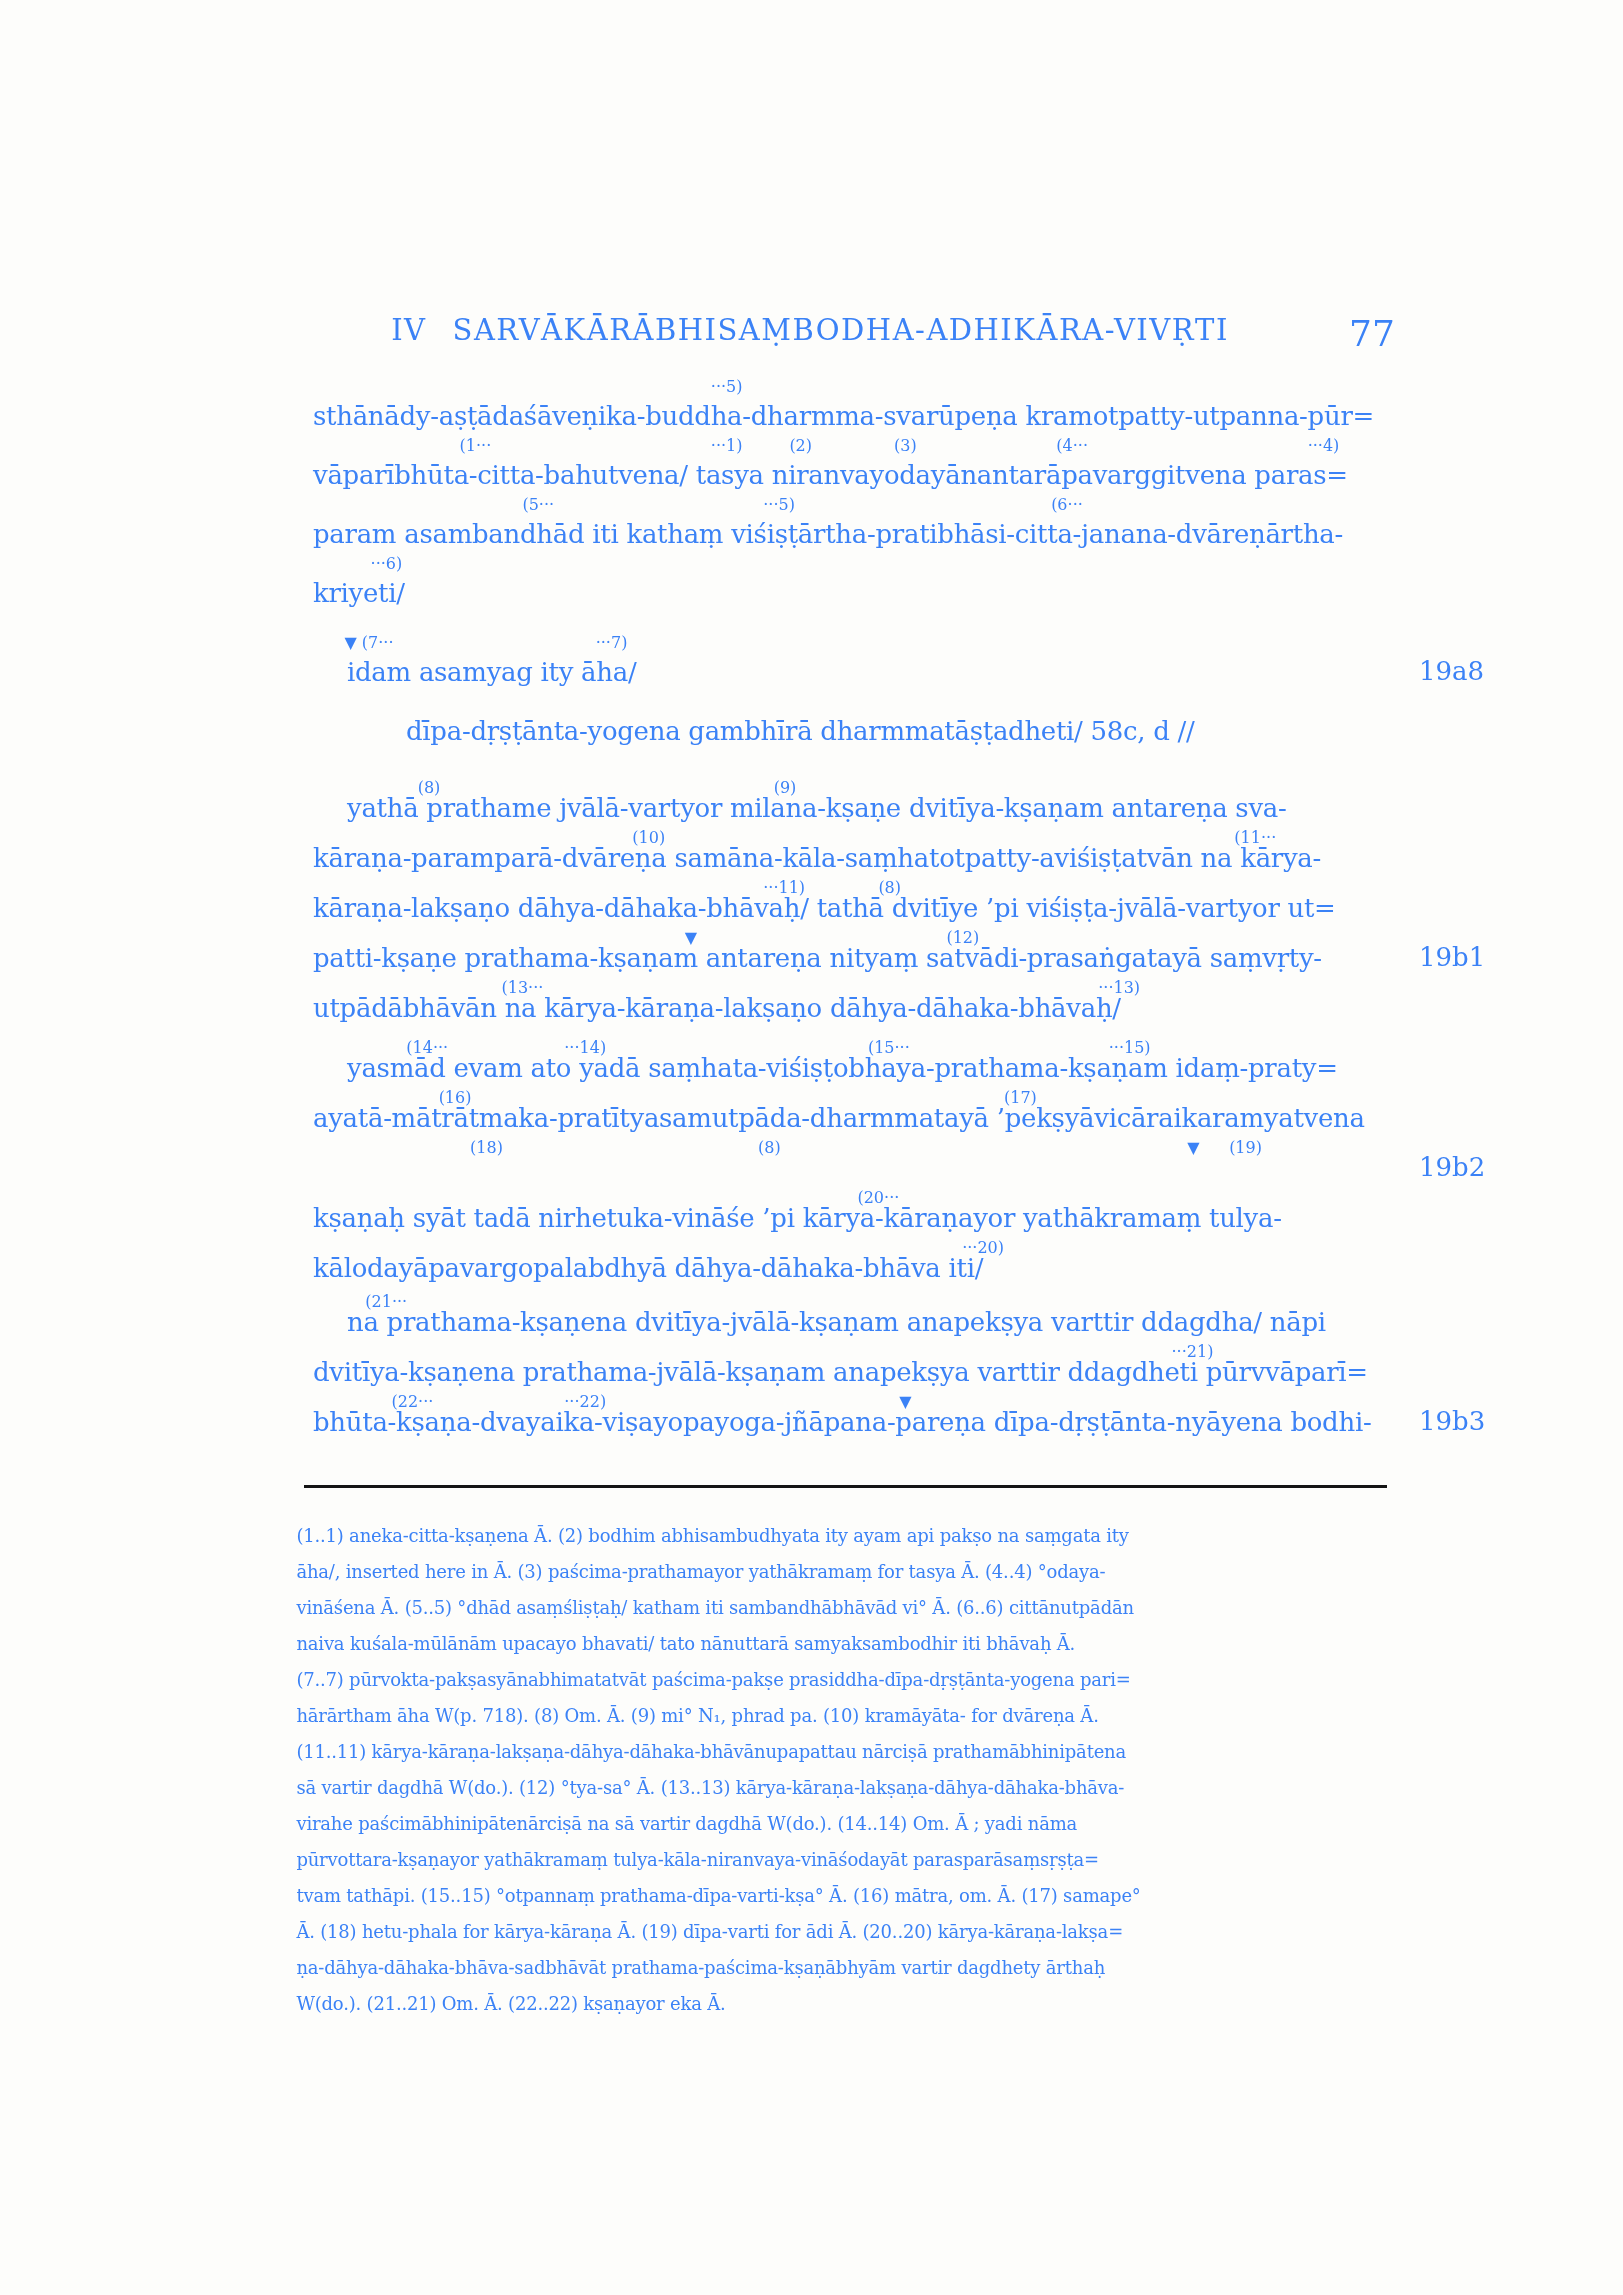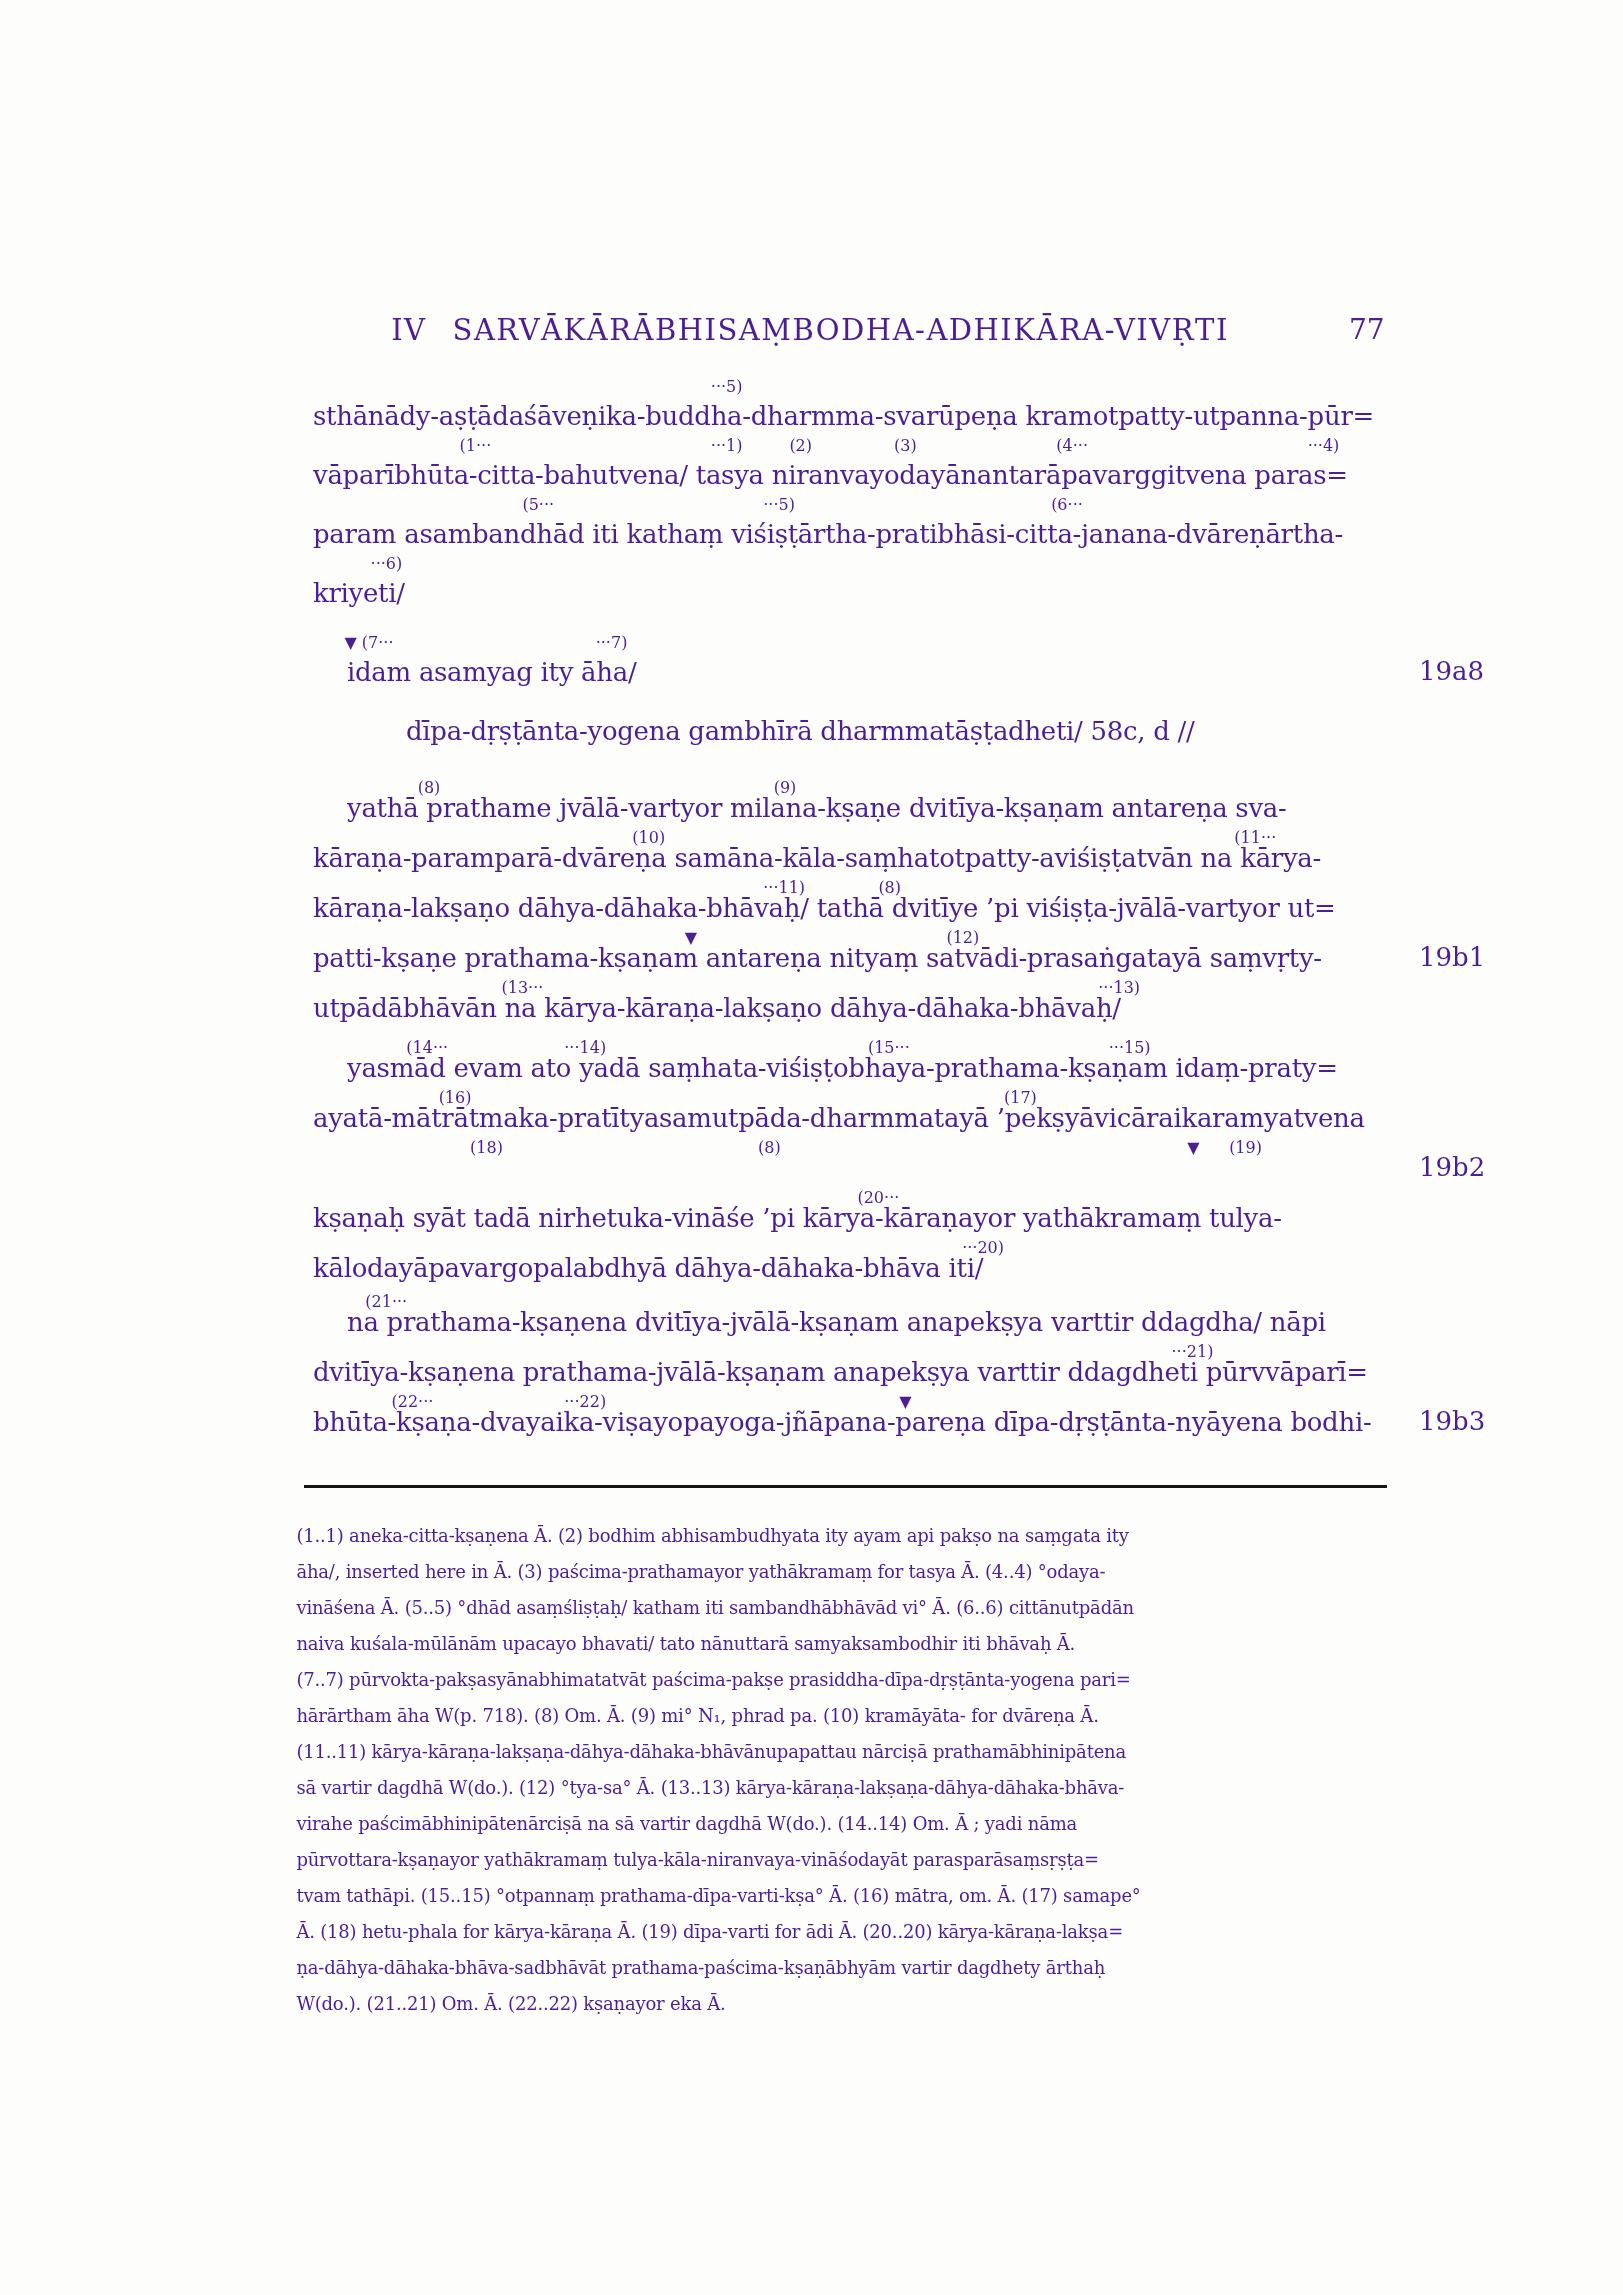--- a/index.html
+++ b/index.html
@@ -1,38 +1,38 @@
 <!DOCTYPE html>
 <html style="font-size:12px"><head>
 <meta charset="utf-8">
 <style>
   html,body{margin:0;padding:0;background:#e8e8e6;}
   .page{
     position:relative;
     width:1624px;height:2295px;
     background:#fdfdfb;
     font-family:"DejaVu Serif","Liberation Serif",serif;
-    color:#4c1d95;
+    color:#3b82f6;
     overflow:hidden;
   }
   .column{
     position:absolute;left:313px;top:0;
     width:1047px;height:100%;
   }
   
   .running-head{position:absolute;top:313px;left:0;width:100%;height:38px;}
   .head-title{
     display:block;text-align:center;
     font-size:29px;letter-spacing:1.5px;white-space:nowrap;
     padding-right:53px;
   }
   .head-chapter{margin-right:26px;}
   .page-number{
     position:absolute;left:1036px;top:0;
-    font-size:28px;
+    font-size:36px;
   }
   
   .para{position:absolute;left:0;width:100%;}
   .line{position:relative;width:100%;}
   .line-text{
     position:absolute;bottom:3px;left:0;
     font-size:26px;letter-spacing:-0.3px;white-space:nowrap;
   }
   .sup-marker{
     position:absolute;top:1.5px;

